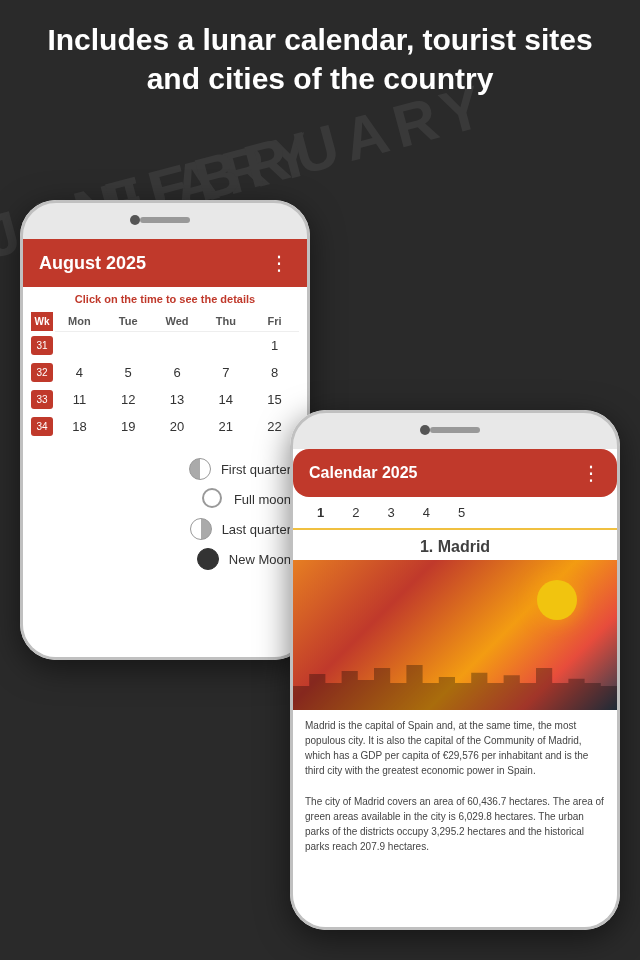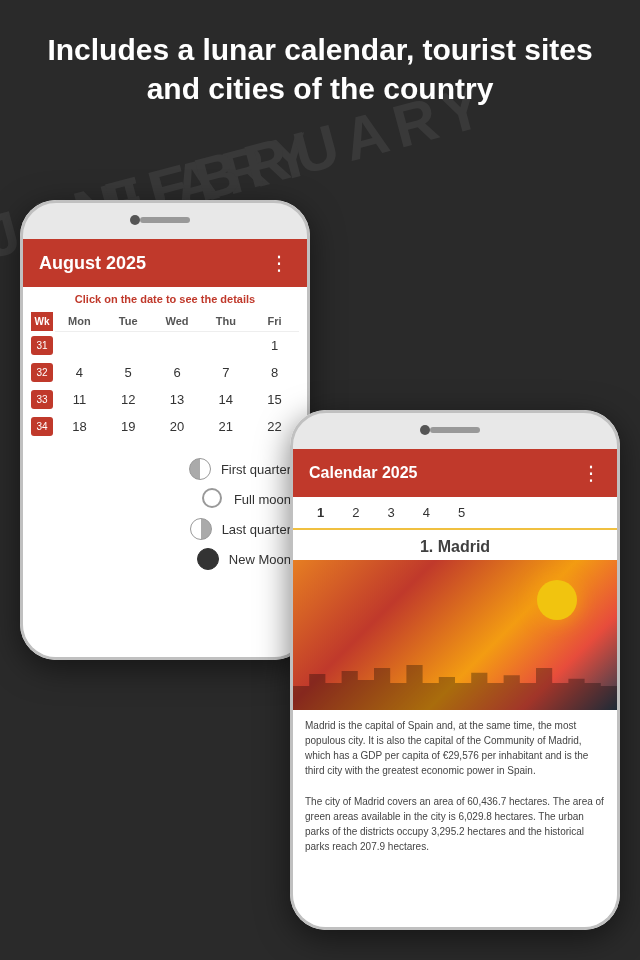--- a/index.html
+++ b/index.html
@@ -36,21 +36,21 @@
       top: 120px;
       left: 100px;
       transform: rotate(-15deg);
       font-size: 60px;
       color: #666;
     }
 
     
     .header-text {
       position: absolute;
-      top: 20px;
+      top: 10px;
       left: 0; right: 0;
       text-align: center;
       color: white;
       font-size: 30px;
       font-weight: bold;
       line-height: 1.3;
       padding: 10px 20px;
       z-index: 10;
     }
 
@@ -258,20 +258,21 @@
       border: 1px solid #333;
     }
 
     
     .cal2-header {
       background: #c0392b;
       padding: 12px 16px;
       display: flex;
       align-items: center;
       justify-content: space-between;
+      border-radius: 16px;
     }
     .cal2-header-title {
       color: white;
       font-size: 16px;
       font-weight: bold;
     }
 
     .cal2-tabs {
       display: flex;
       border-bottom: 2px solid #f0c040;
@@ -360,21 +361,21 @@
   <div class="phone-frame">
     <div class="phone-camera"></div>
     <div class="phone-speaker"></div>
     <div class="phone-screen">
 
       <div class="cal-header">
         <span class="cal-header-title">August 2025</span>
         <span class="cal-header-dots">⋮</span>
       </div>
 
-      <div class="cal-subtitle">Click on the date to see the details</div>
+      <div class="cal-subtitle">Click on the time to see the details</div>
 
       <div class="cal-grid">
 
         <div class="cal-row">
           <div class="cal-cell week-header">Wk</div>
           <div class="cal-cell header">Mon</div>
           <div class="cal-cell header">Tue</div>
           <div class="cal-cell header">Wed</div>
           <div class="cal-cell header">Thu</div>
           <div class="cal-cell header">Fri</div>

